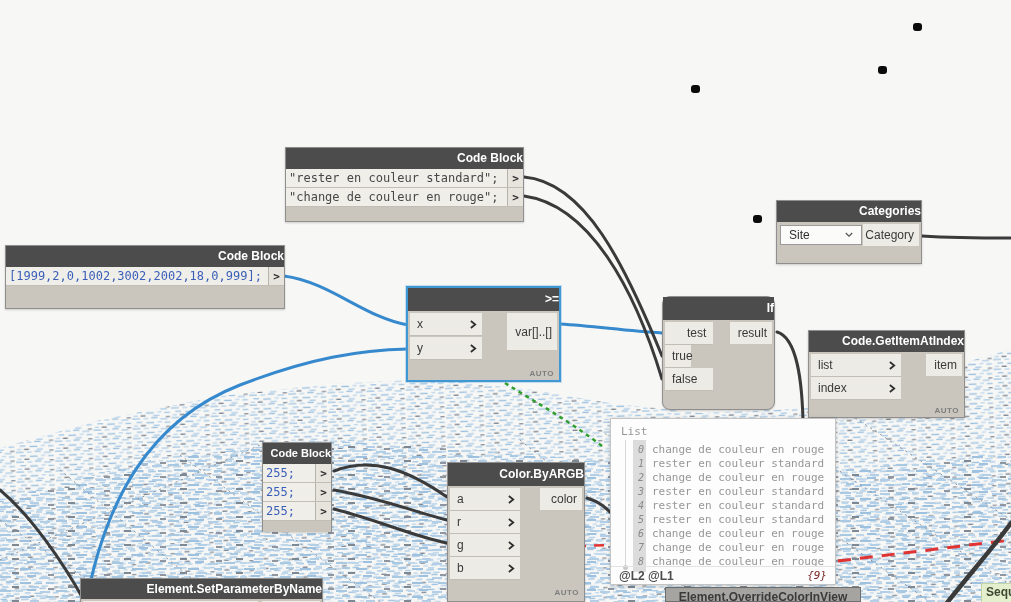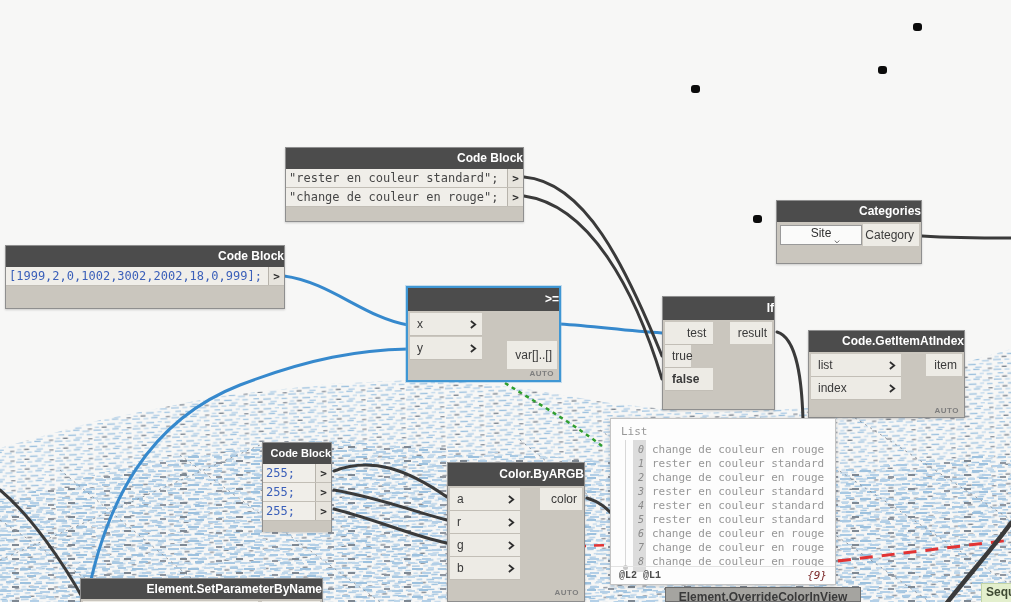--- a/index.html
+++ b/index.html
@@ -36,37 +36,37 @@
              line-height:18px; padding:0 3px; white-space:nowrap; overflow:hidden; }
   .cb-code.num { color:#3a5fb9; }
   .cb-code.str { color:#474747; }
   .cb-port { width:16px; border-left:1px solid #b7b3ab; background:#e7e4dd; color:#2e2e2e;
              font-family:"DejaVu Sans Mono",monospace; font-size:11px; font-weight:bold;
              display:flex; align-items:center; justify-content:center; }
   .cb-strip { background:#cac6be; }
 
   
   .dropdown { position:absolute; background:#fbfbfa; border:1px solid #9a9a9a; font-size:12px;
-              color:#2f2f2f; display:flex; align-items:center; padding:0 20px;flex-direction:column; }
+              color:#2f2f2f; display:flex; align-items:center; padding:0 8px; }
   .dropdown .dd-chev { margin-left:auto; }
 
   
   .popup { position:absolute; left:610px; top:418px; width:226px; height:167px; z-index:6;
            background:#fdfdfd; border:1px solid #c4c4c4; box-shadow:0 1px 4px rgba(0,0,0,.18);
            font-family:"DejaVu Sans Mono",monospace; color:#979797; }
   .popup-head { font-size:11px; padding:6px 0 2px 10px; }
   .popup-items { margin-left:14px; border-left:1px solid #d8d8d8; padding-left:7px; position:relative; }
   .popup-row { height:14px; line-height:20px; font-size:11px; white-space:nowrap; }
   .idx { display:inline-block; min-width:13px; text-align:right; background:#dcdcdc;
          color:#8a8a8a; font-style:italic; font-size:10px; padding:0 2px; margin-right:6px; }
   .guide-dot { position:absolute; left:-3px; bottom:-4px; width:5px; height:5px;
                border-radius:50%; background:#c9c9c9; }
   .popup-foot { position:absolute; left:0; right:0; bottom:0; height:18px;
                 border-top:1px solid #e2e2e2; display:flex; align-items:center; padding:0 8px; }
-  .levels { font-size:10px; font-weight:bold; color:#4c4c4c; font-family:Liberation Mono, monospace; }
+  .levels { font-size:12px; font-weight:bold; color:#4c4c4c; font-family:Liberation Sans, sans-serif; }
   .count { margin-left:auto; font-size:11px; font-style:italic; color:#7c2a2a; }
 
   
   .ghost-hdr { position:absolute; left:665px; top:587px; width:196px; height:15px; z-index:5;
                background:#a5a4a0; border:1px solid #6f6f6f; color:#3a3a3a; font-weight:bold;
                font-size:12px; text-align:center; line-height:19px; overflow:hidden; }
   .seq-box { position:absolute; left:981px; top:583px; width:32px; height:20px; z-index:4;
              background:#e3efcd; border:1px solid #c2d3a6; color:#3f4a33; font-weight:bold;
              font-size:12px; padding:1px 0 0 4px; overflow:hidden; }
 </style>
@@ -179,37 +179,37 @@
       <svg class="chev" width="7" height="9" viewBox="0 0 8 10">
           <path d="M1,1 L6,5 L1,9" stroke="#2e2e2e" stroke-width="2" fill="none"></path>
         </svg>
     </div>
     <div class="inchip" style="top:26px;width:72px;height:23px;">
       <span>y</span>
       <svg class="chev" width="7" height="9" viewBox="0 0 8 10">
           <path d="M1,1 L6,5 L1,9" stroke="#2e2e2e" stroke-width="2" fill="none"></path>
         </svg>
     </div>
-    <div class="outchip" style="right:2px;top:2px;width:50px;height:28px;margin-top:28px;">
+    <div class="outchip" style="right:2px;top:2px;width:50px;height:37px;">
       <span>var[]..[]</span>
     </div>
     <div class="lacing">AUTO</div>
   </div>
 </div>
 
-<div class="node" style="left:662px;top:296px;width:113px;height:114px;">
+<div class="node" style="left:662px;top:296px;width:113px;height:114px;border-radius:8px;">
   <div class="hdr tall">If</div>
   <div class="body" style="height:89px;">
     <div class="inchip" style="top:2px;width:48px;height:23px;padding-left:22px;">
       <span>test</span>
     </div>
     <div class="inchip" style="top:25px;width:26px;height:23px;">
       <span>true</span>
     </div>
-    <div class="inchip" style="top:48px;width:48px;height:23px;font-weight:bold;">
+    <div class="inchip" style="top:48px;width:48px;height:23px;">
       <span>false</span>
     </div>
     <div class="outchip" style="right:2px;top:2px;width:42px;height:22px;">
       <span>result</span>
     </div>
   </div>
 </div>
 
 <div class="node" style="left:776px;top:200px;width:146px;height:64px;">
   <div class="hdr">Categories</div>

